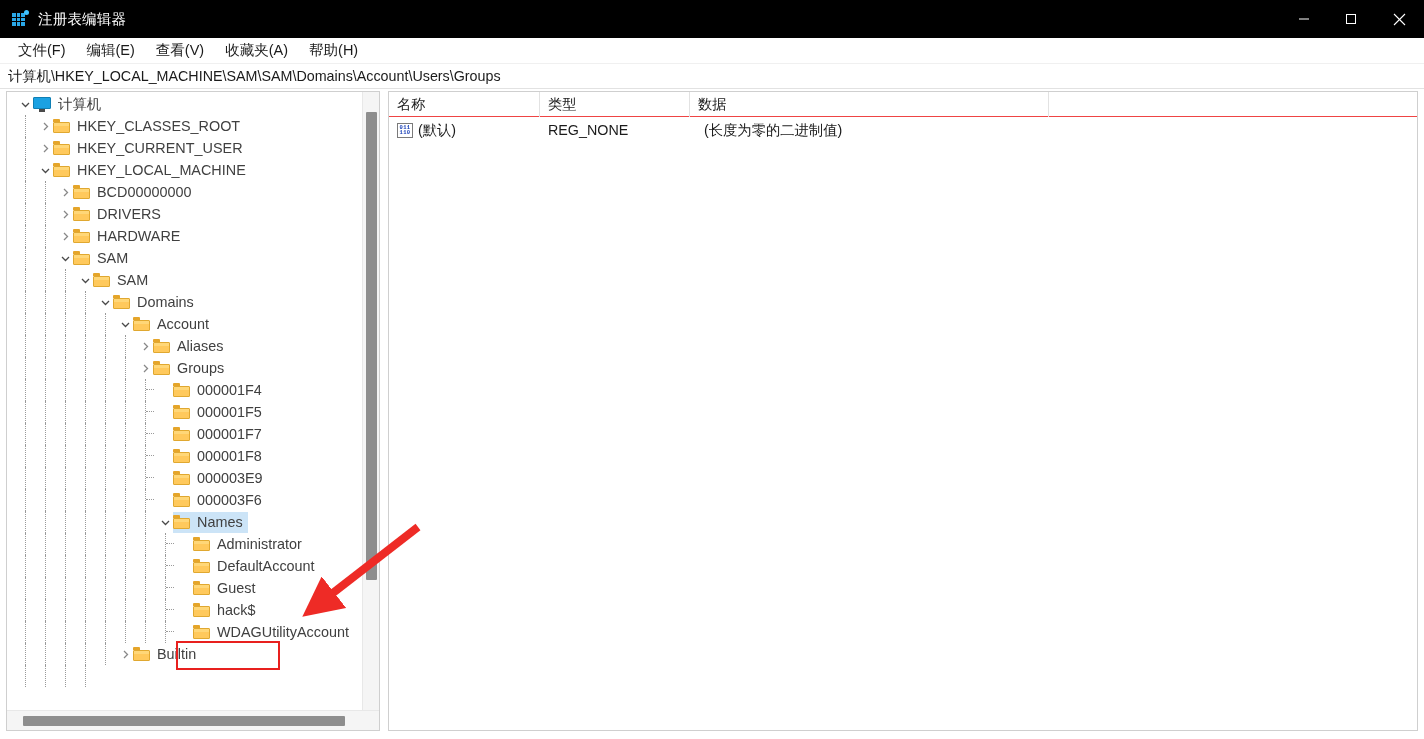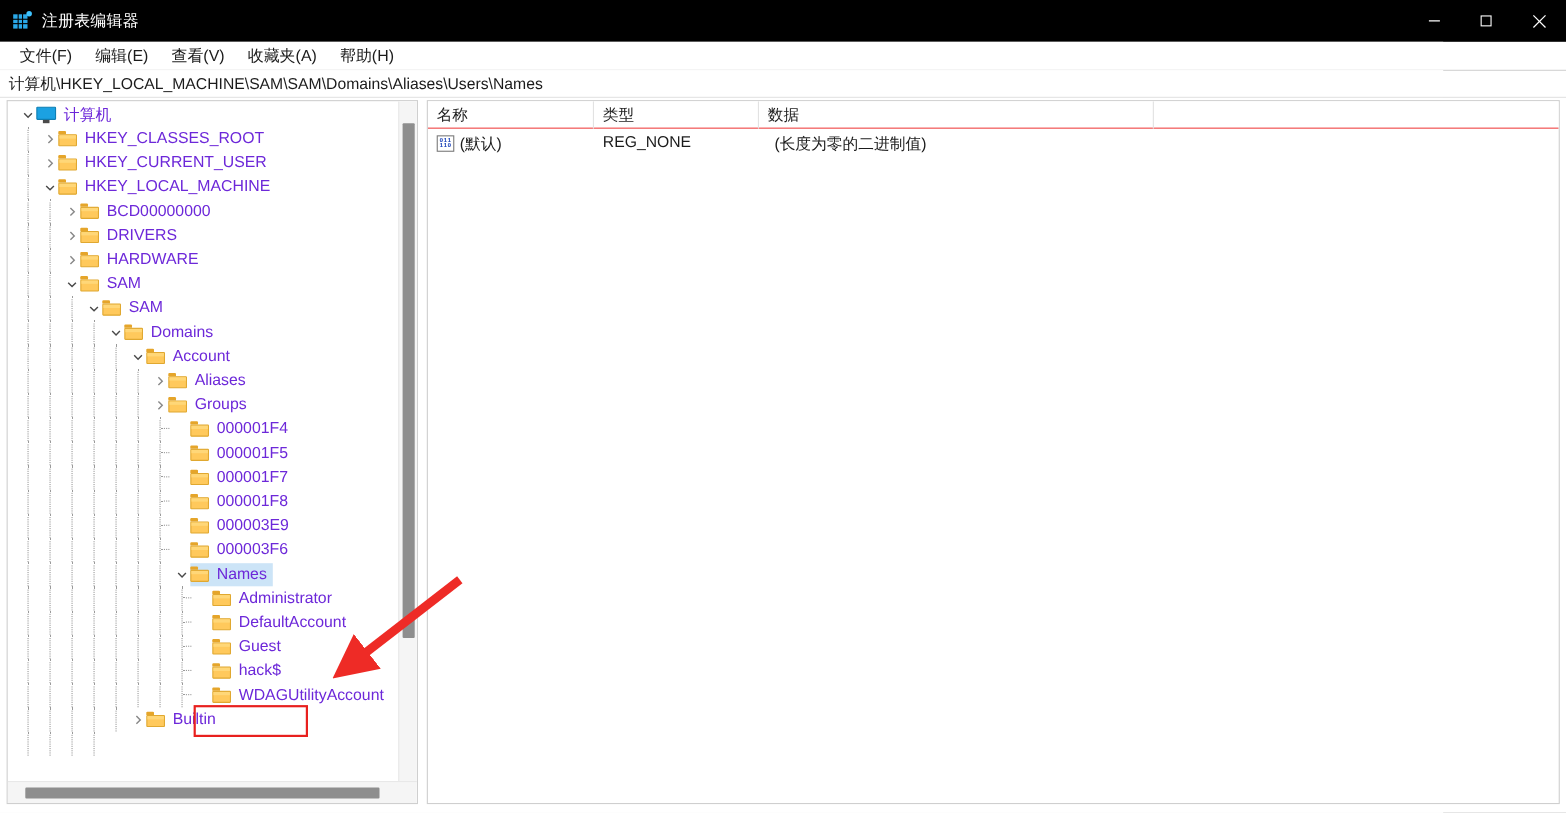--- a/index.html
+++ b/index.html
@@ -112,21 +112,21 @@
     position: absolute; left: 0; top: 0;
     width: 355px;
     padding-top: 1px;
   }
   .row {
     position: relative;
     height: 22px;
     display: flex; align-items: center;
     white-space: nowrap;
     font-size: 14.4px;
-    color: #6d28d9;
+    color: #404040;
   }
   .row .hit {
     display: inline-flex; align-items: center;
     height: 21px;
     padding-right: 5px;
   }
   .row.selected .hit { background: #cce4f7; }
   .chev {
     width: 16px; height: 16px;
     display: inline-flex; align-items: center; justify-content: center;
@@ -320,21 +320,21 @@
 
   <div class="menubar">
     <div class="menu-item">文件(F)</div>
     <div class="menu-item">编辑(E)</div>
     <div class="menu-item">查看(V)</div>
     <div class="menu-item">收藏夹(A)</div>
     <div class="menu-item">帮助(H)</div>
   </div>
 
   <div class="addressbar">
-    <div class="address-text">计算机\HKEY_LOCAL_MACHINE\SAM\SAM\Domains\Aliases\Users\Names</div>
+    <div class="address-text">计算机\HKEY_LOCAL_MACHINE\SAM\SAM\Domains\Account\Users\Groups</div>
   </div>
 
   <div class="content">
 
     <div class="tree-pane">
       <div class="tree-clip">
         <div class="tree" id="tree-root">
             <div class="row">
               <div style="width: 10px; flex: 0 0 auto;"></div>
               <div class="chev">

